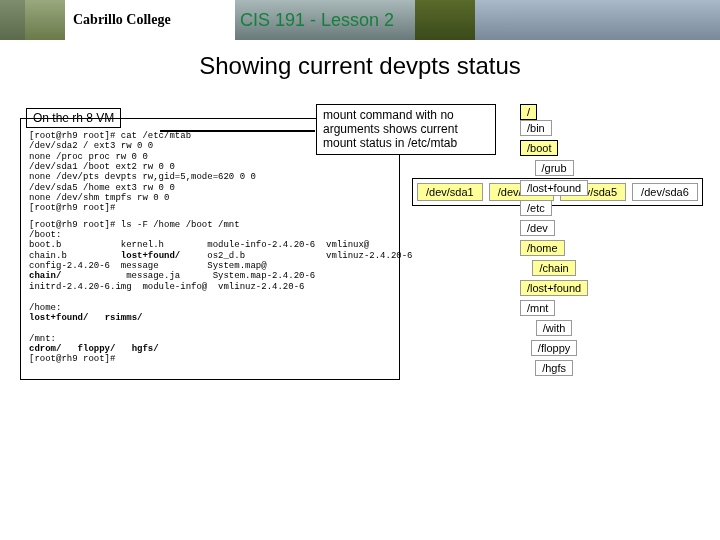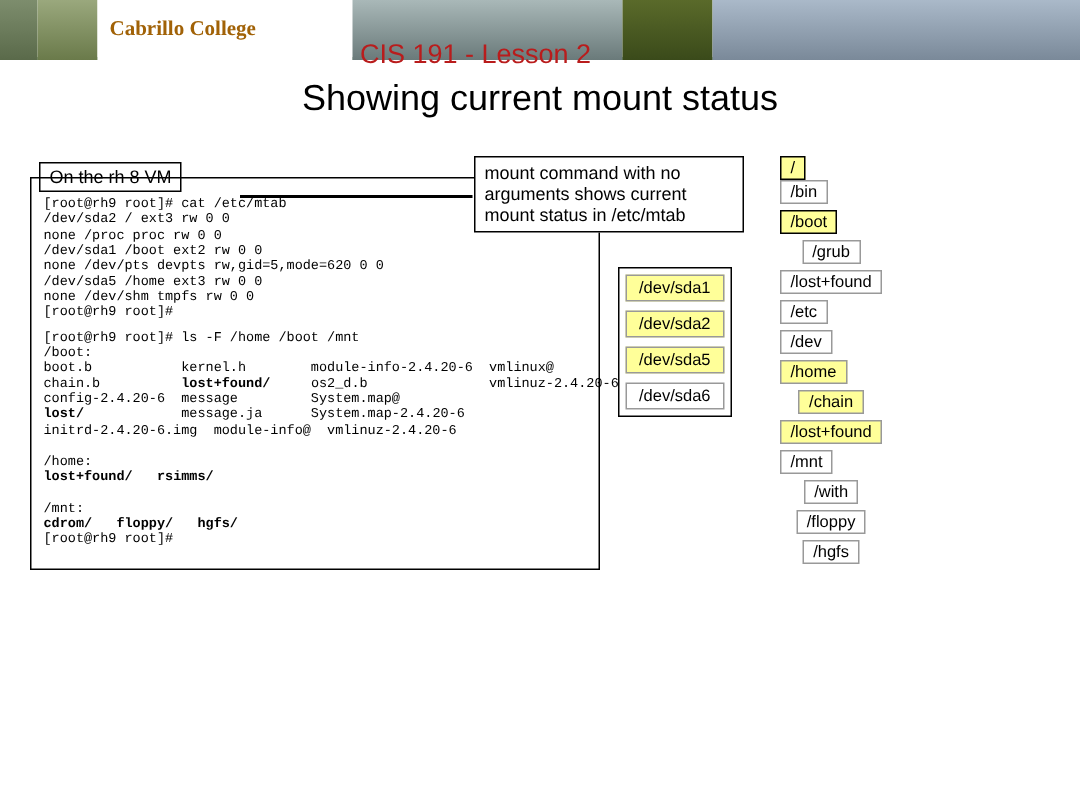--- a/index.html
+++ b/index.html
@@ -29,32 +29,31 @@
   .logo {
     height: 40px;
     width: 170px;
     background: #fff;
     display: flex;
     align-items: center;
     padding-left: 8px;
     font-family: "Comic Sans MS", cursive;
     font-size: 14px;
     font-weight: bold;
-    color: #a16207;
+    color: #000000;
   }
   .photo3 { width: 180px; background: linear-gradient(#a9b8b8,#6a7a7a); }
   .photo3b { width: 60px; background: linear-gradient(#5a6a2a,#3a4a1a); }
   .photo4 { flex: 1; background: linear-gradient(#aab9c9,#7a8999); }
   .course-title {
     position: absolute;
     top: 10px;
     left: 240px;
     font-size: 18px;
-    color: #b91c1c;
-    margin-top: 16px;
+    color: #15803d;
   }
   .slide-title {
     text-align: center;
     font-size: 24px;
     margin: 12px 0 8px 0;
   }
   .term-caption {
     position: absolute;
     left: 26px;
     top: 108px;
@@ -121,21 +120,21 @@
   .lvl1 { margin-left: 40px; }
   .lvl2 { margin-left: 80px; text-align: center; }
   .dev-list {
     position: absolute;
     left: 412px;
     top: 178px;
     border: 1.5px solid #000;
     padding: 4px;
     font-size: 11px;
     display: flex;
-    flex-direction: column;
+    flex-direction: row;
     gap: 6px;
     background: #fff;
   }
   .dev-item {
     border: 1px solid #999;
     padding: 2px 8px;
     background: #fff;
   }
   .hl-yellow { background: #ffff99; }
   .node-boot { border: 1px solid #000; background: #ffff99; }
@@ -148,39 +147,39 @@
     <div class="photo photo1"></div>
     <div class="photo photo2"></div>
   </div>
   <div class="logo">Cabrillo College</div>
   <div class="photo photo3"></div>
   <div class="photo photo3b"></div>
   <div class="photo photo4"></div>
 </div>
 <div class="course-title">CIS 191 - Lesson 2</div>
 
-<div class="slide-title">Showing current mount status</div>
+<div class="slide-title">Showing current devpts status</div>
 
 <div class="term-caption">On the rh 8 VM</div>
 
 <div class="term-box">
   <div class="term-block">[root@rh9 root]# cat /etc/mtab
 /dev/sda2 / ext3 rw 0 0
 none /proc proc rw 0 0
 /dev/sda1 /boot ext2 rw 0 0
 none /dev/pts devpts rw,gid=5,mode=620 0 0
 /dev/sda5 /home ext3 rw 0 0
 none /dev/shm tmpfs rw 0 0
 [root@rh9 root]#</div>
   <div class="term-block"><span>[root@rh9 root]# ls -F /home /boot /mnt
 /boot:
 boot.b           kernel.h        module-info-2.4.20-6  vmlinux@
 chain.b          </span><span class="dir-bold">lost+found/</span><span>     os2_d.b               vmlinuz-2.4.20-6
 config-2.4.20-6  message         System.map@
-</span><span class="dir-bold">lost/</span><span>            message.ja      System.map-2.4.20-6
+</span><span class="dir-bold">chain/</span><span>            message.ja      System.map-2.4.20-6
 initrd-2.4.20-6.img  module-info@  vmlinuz-2.4.20-6
 
 /home:
 </span><span class="dir-bold">lost+found/</span><span>   </span><span class="dir-bold">rsimms/</span><span>
 
 /mnt:
 </span><span class="dir-bold">cdrom/</span><span>   </span><span class="dir-bold">floppy/</span><span>   </span><span class="dir-bold">hgfs/</span><span>
 [root@rh9 root]#</span></div>
 </div>
 

